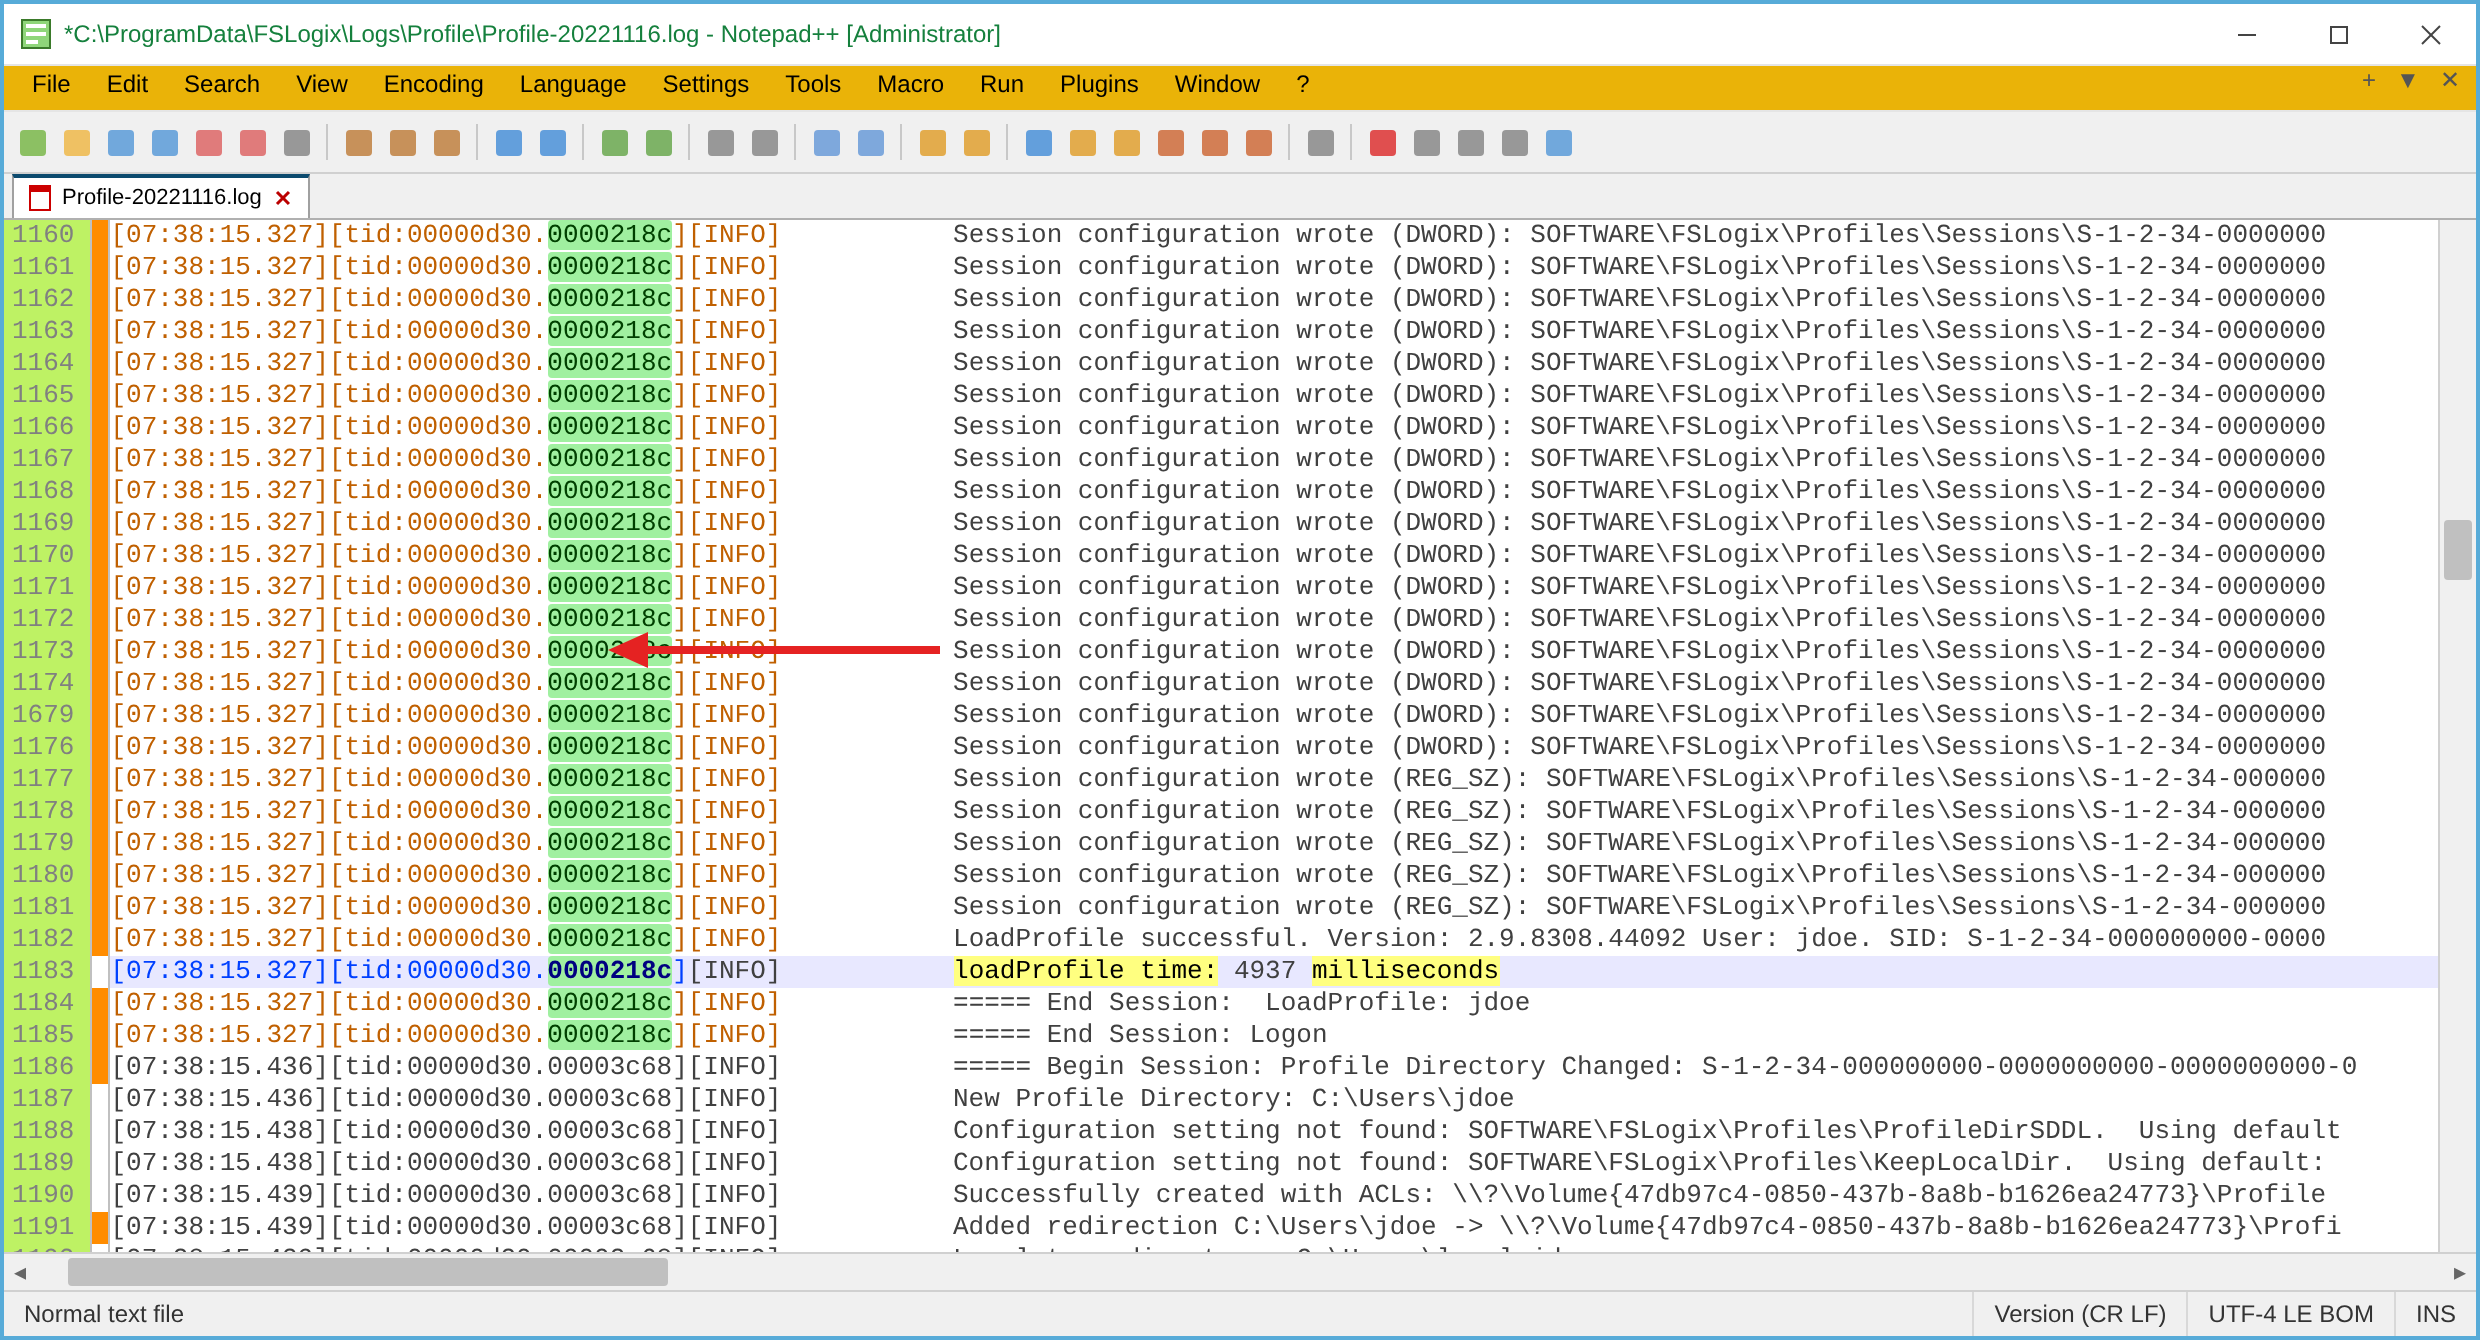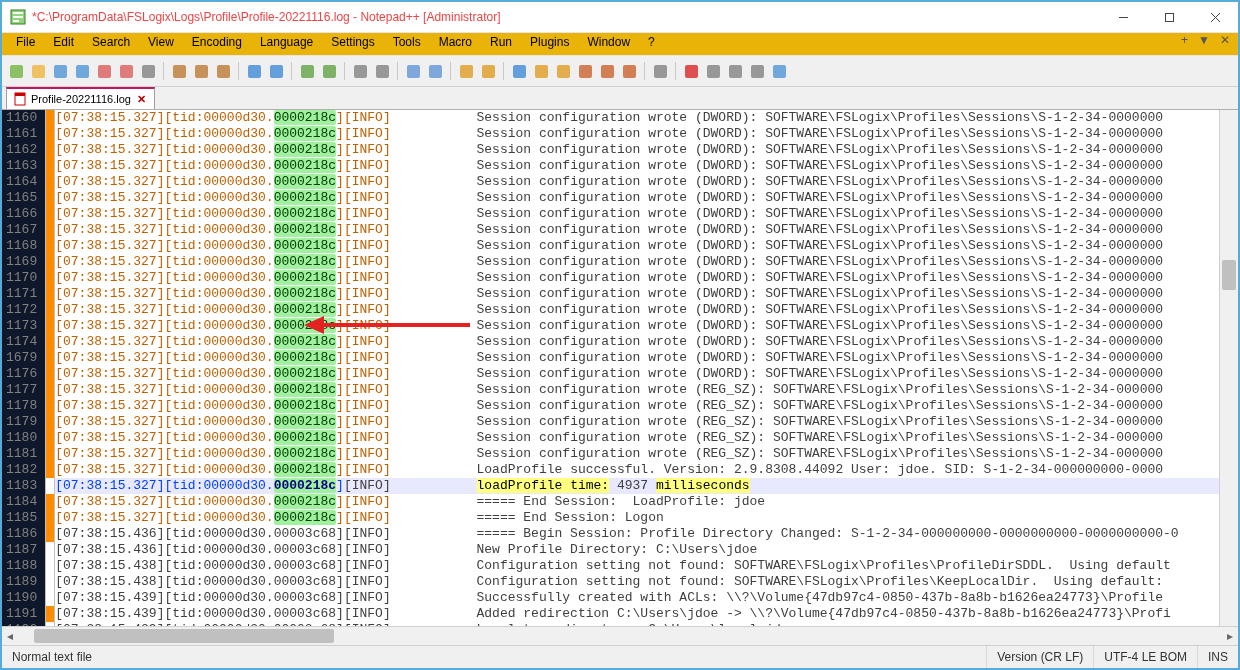--- a/index.html
+++ b/index.html
@@ -1,34 +1,34 @@
 <!DOCTYPE html>
 <html><head>
 <meta charset="utf-8">
 <style>
 html,body{margin:0;padding:0;height:100%;font-family:"Segoe UI",Tahoma,sans-serif;font-size:12px;color:#000;background:#fff}
 .window{width:1236px;height:666px;border:2px solid #57abd8;display:flex;flex-direction:column;background:#fff;position:relative;overflow:hidden}
 .titlebar{height:30px;background:#fff;display:flex;align-items:center;padding-left:8px}
 .titlebar .icon{width:16px;height:16px;margin-right:6px}
-.titlebar .title{flex:1;color:#ef4444;font-size:12px;white-space:nowrap;overflow:hidden;text-overflow:ellipsis}
+.titlebar .title{flex:1;color:#15803d;font-size:12px;white-space:nowrap;overflow:hidden;text-overflow:ellipsis}
 .winbtns{display:flex;height:100%}
 .winbtn{width:46px;height:30px;display:flex;align-items:center;justify-content:center;color:#555}
 .winbtn svg{width:11px;height:11px}
 .menubar{height:22px;background:#eab308;display:flex;align-items:flex-start;padding:0 6px;border-top:1px solid #e5e5e5;border-bottom:1px solid #e5e5e5;gap:2px;position:relative}
 .menuitem{padding:2px 8px;border-radius:2px}
 .menubar .right{position:absolute;right:8px;display:flex;gap:10px;color:#555;align-items:center}
 .toolbar{height:26px;background:#f0f0f0;display:flex;align-items:center;padding:2px 4px;border-bottom:1px solid #d0d0d0;gap:2px}
 .tbtn{width:20px;height:20px;display:flex;align-items:center;justify-content:center}
 .tsep{width:1px;height:18px;background:#c8c8c8;margin:0 3px}
 .tabbar{height:22px;background:#f0f0f0;display:flex;align-items:flex-end;padding-left:4px;border-bottom:1px solid #b0b0b0}
-.tab{height:20px;display:flex;align-items:center;padding:0 6px;background:#fff;border:1px solid #a0a0a0;border-bottom:none;border-top:2px solid #be185d;font-size:11px;gap:4px}
+.tab{height:20px;display:flex;align-items:center;padding:0 6px;background:#fff;border:1px solid #a0a0a0;border-bottom:none;border-top:2px solid #0c4a6e;font-size:11px;gap:4px}
 .tab .closex{color:#b00;font-weight:bold;padding:0 2px}
 .tab .ficon{width:14px;height:14px}
 .editor{flex:1;display:flex;font-family:Consolas,"Courier New",monospace;font-size:13px;line-height:16px;overflow:hidden;position:relative;background:#fff}
-.gutter{background:#0f172a;color:#808080;padding:0 8px 0 4px;border-right:1px solid #c0c0c0;user-select:none}
+.gutter{background:#bef264;color:#808080;padding:0 8px 0 4px;border-right:1px solid #c0c0c0;user-select:none}
 .gutter div{height:16px}
 .marker{width:8px;border-right:1px solid #c0c0c0}
 .marker div{height:16px}
 .marker .m{background:#ff8c00}
 .code{flex:1;overflow:hidden;white-space:pre;position:relative}
 .code .row{height:16px}
 .code .row.hl{background:#e8e8ff}
 .seg-ts{color:#c06000}
 .seg-hex{background:#a0f0a0;color:#004000;border-radius:2px}
 .seg-hexblue{background:#a0f0a0;color:#000080;font-weight:bold;border-radius:2px}

